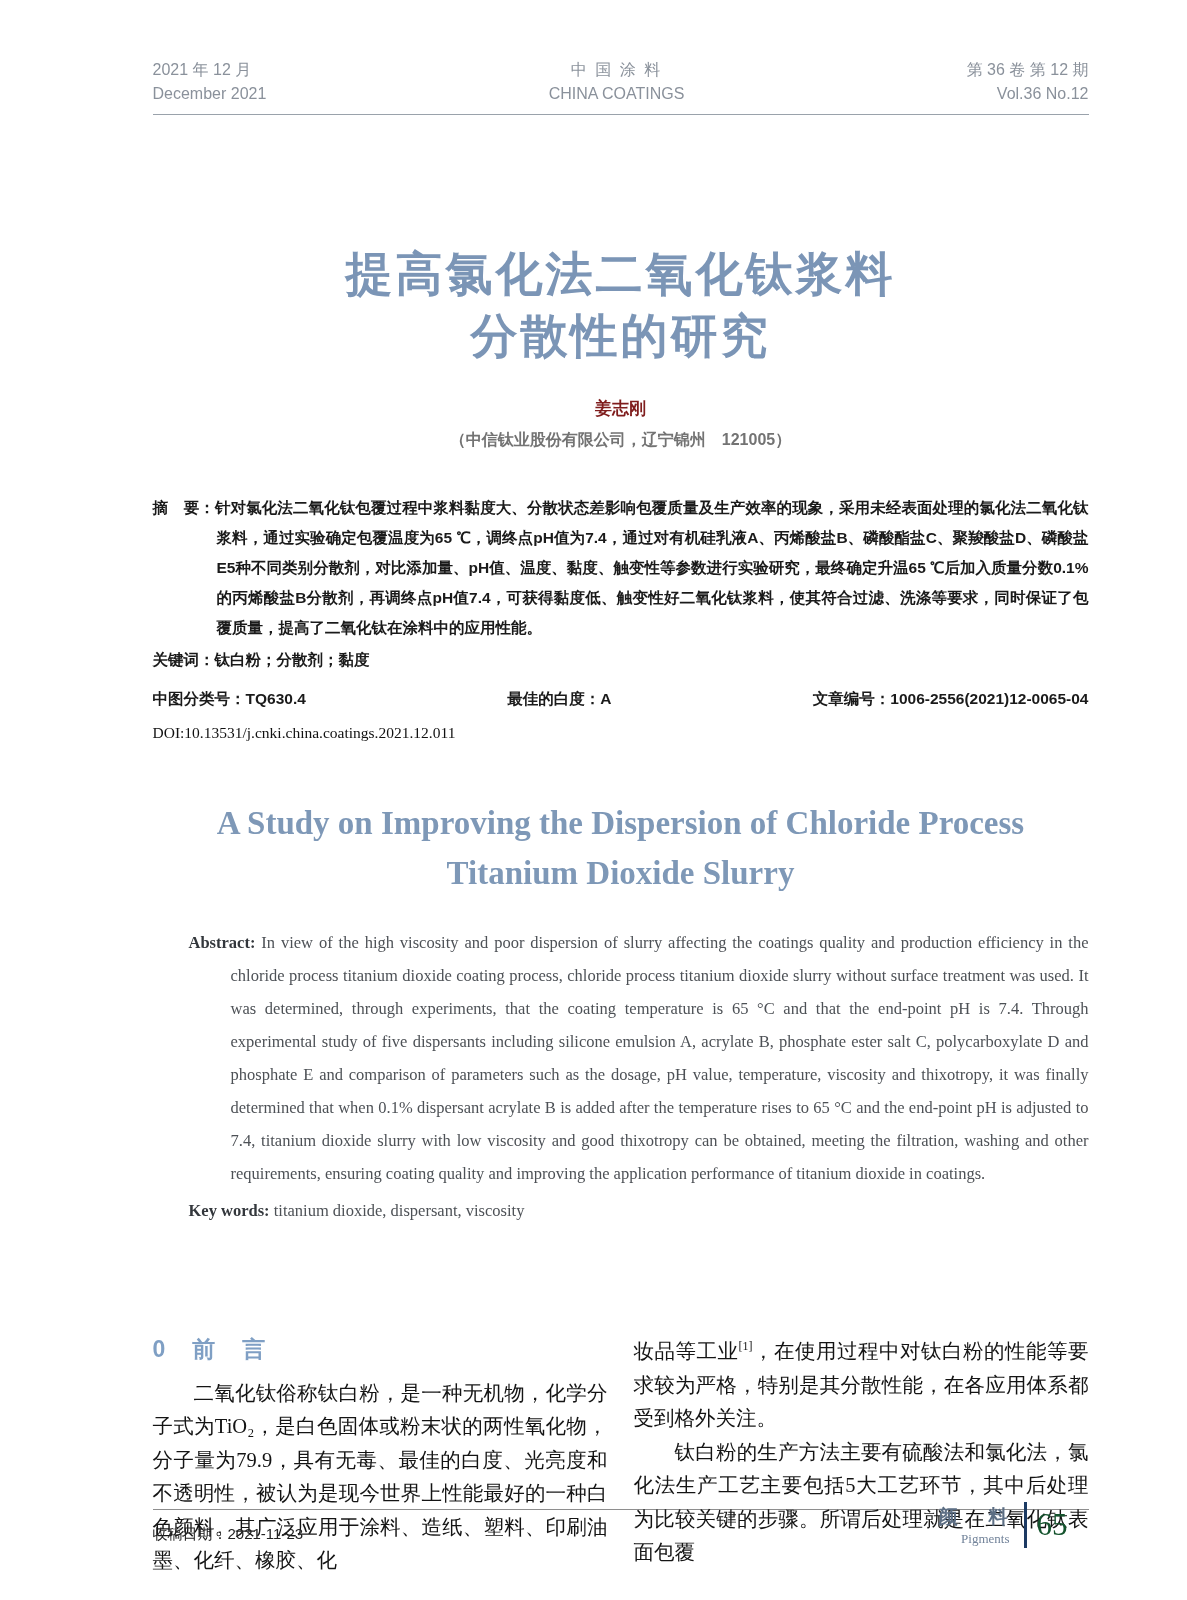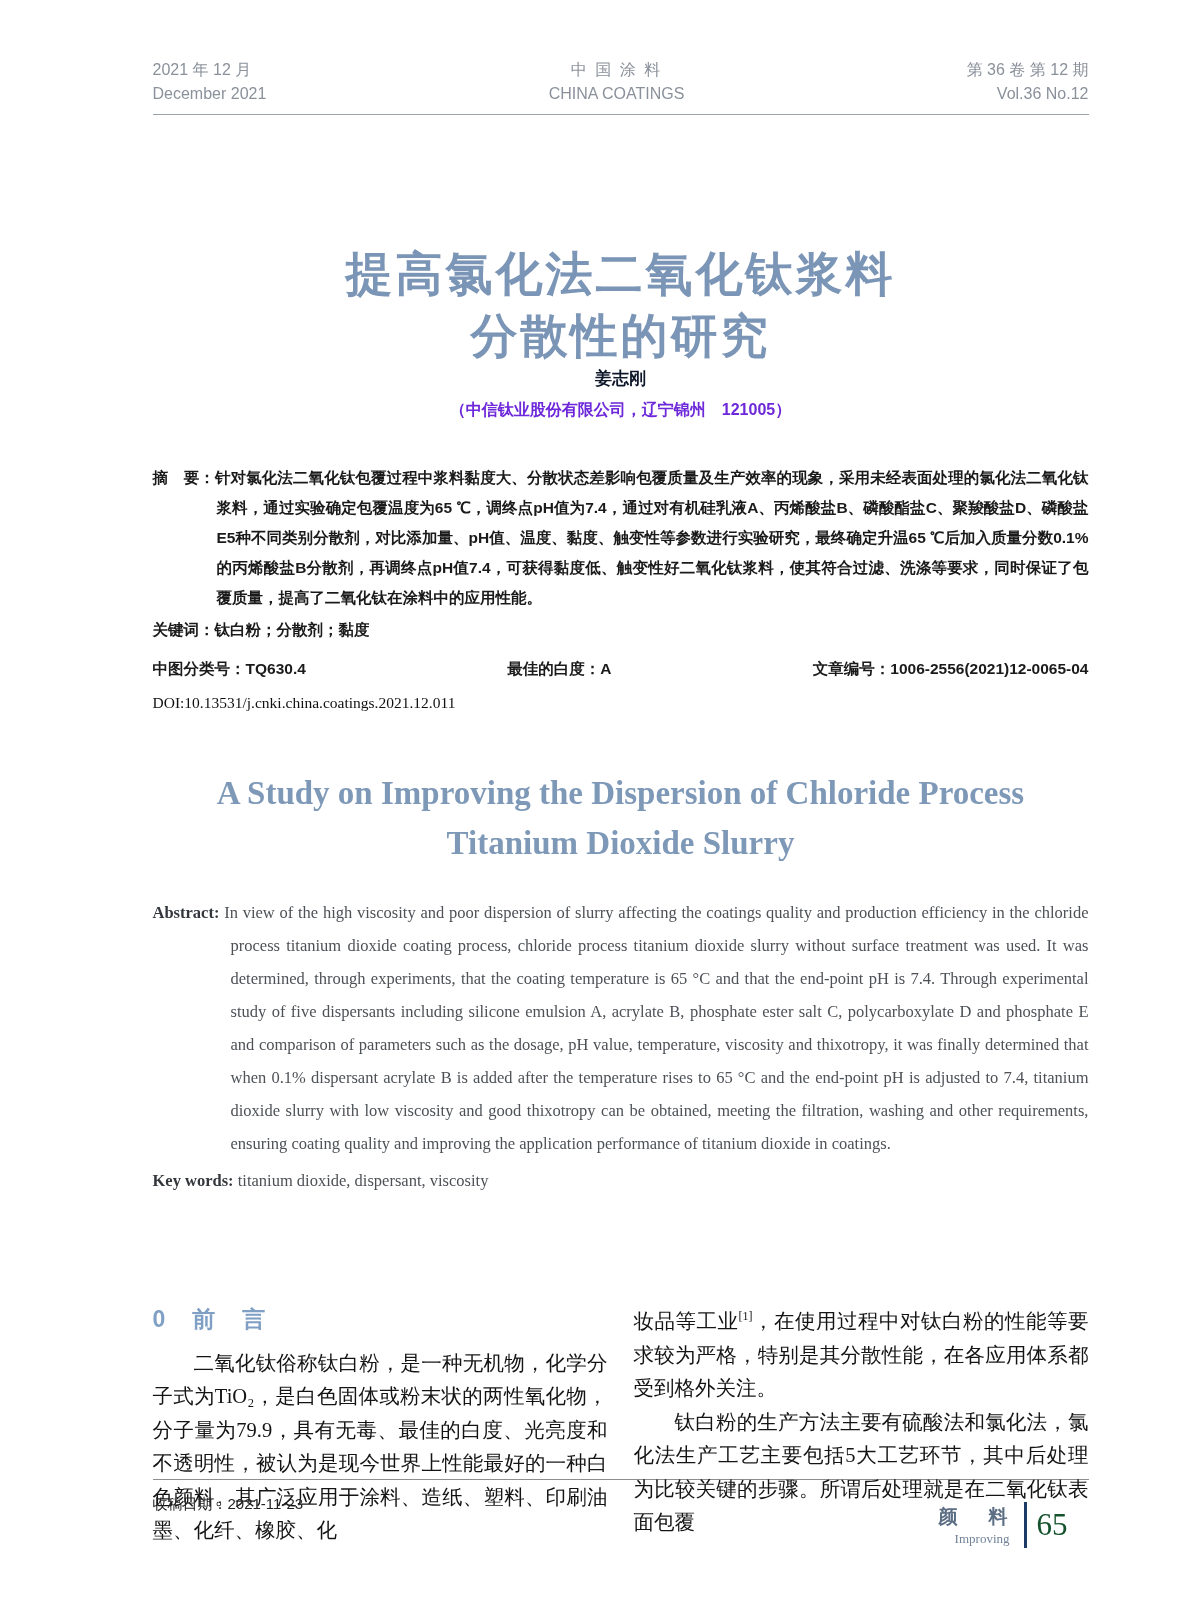--- a/index.html
+++ b/index.html
@@ -17,22 +17,22 @@
   }
   .jheader .col { display: flex; flex-direction: column; }
   .jheader .center { text-align: center; letter-spacing: 2px; }
   .jheader .center .en { letter-spacing: 0; }
   .jheader .right { text-align: right; }
   
   .cn-title {
     margin-top: 128px; text-align: center; color: #7b95b6;
     font-weight: bold; font-size: 47px; line-height: 62px; letter-spacing: 3px;
   }
-  .cn-author { text-align: center; font-size: 17px; font-weight: 600; color: #0f172a; }
-  .cn-affil { margin-top: 10px; text-align: center; font-size: 16px; font-weight: 600; color: #6d28d9; }
+  .cn-author { margin-top: 30px; text-align: center; font-size: 17px; font-weight: 600; color: #7f1d1d; }
+  .cn-affil { margin-top: 10px; text-align: center; font-size: 16px; font-weight: 600; color: #737373; }
   
   .abs-cn {
     margin-top: 42px; font-size: 15.5px; font-weight: 600; color: #1a1a1a;
     line-height: 30px; text-align: justify;
     padding-left: 64px; text-indent: -64px;
   }
   .kw-cn { margin-top: 2px; font-size: 15.5px; font-weight: 600; line-height: 30px; }
   .meta-row {
     margin-top: 14px; display: flex; justify-content: space-between;
     font-size: 15.5px; font-weight: 600; color: #1a1a1a;
@@ -51,21 +51,21 @@
   .en-affil {
     margin-top: 9px; text-align: center; font-family: "Liberation Serif", serif;
     font-style: italic; font-size: 16.5px; color: #33383d;
   }
   
   .abs-en {
     margin-top: 28px; font-family: "Liberation Serif", serif;
     font-size: 16.5px; color: #4d5156; line-height: 33px; text-align: justify;
     padding-left: 78px; text-indent: -78px;
   }
-  .abs-en .lab, .kw-en .lab { font-weight: bold; color: #33373c; }
+  .abs-en .lab, .kw-en .lab { font-weight: bold; color: #33373c; margin-left: 36px; }
   .kw-en {
     margin-top: 4px; font-family: "Liberation Serif", serif;
     font-size: 16.5px; color: #4d5156; line-height: 33px;
   }
   
   .body-cols { margin-top: 58px; display: flex; gap: 26px; height: 218px; }
   .colL, .colR { flex: 1 1 0; font-family: "Liberation Serif", serif; font-size: 20.5px; line-height: 33.5px; color: #141414; text-align: justify; margin-top: 48px; }
   .sec-head {
     font-family: "Liberation Sans", sans-serif; color: #7f9fc4;
     font-weight: bold; font-size: 23px; letter-spacing: 2px; margin-bottom: 10px;
@@ -140,19 +140,19 @@
   </div>
 
   <div class="footnote">
     <div>收稿日期：2021-11-23</div>
 
   </div>
 
   <div class="pfooter">
     <div class="sec">
       <span class="cnm">颜　料</span>
-      <span class="enm">Improving</span>
+      <span class="enm">Pigments</span>
     </div>
     <div class="bar"></div>
     <span class="pnum">65</span>
   </div>
 
 </div>
 
 </body></html>

